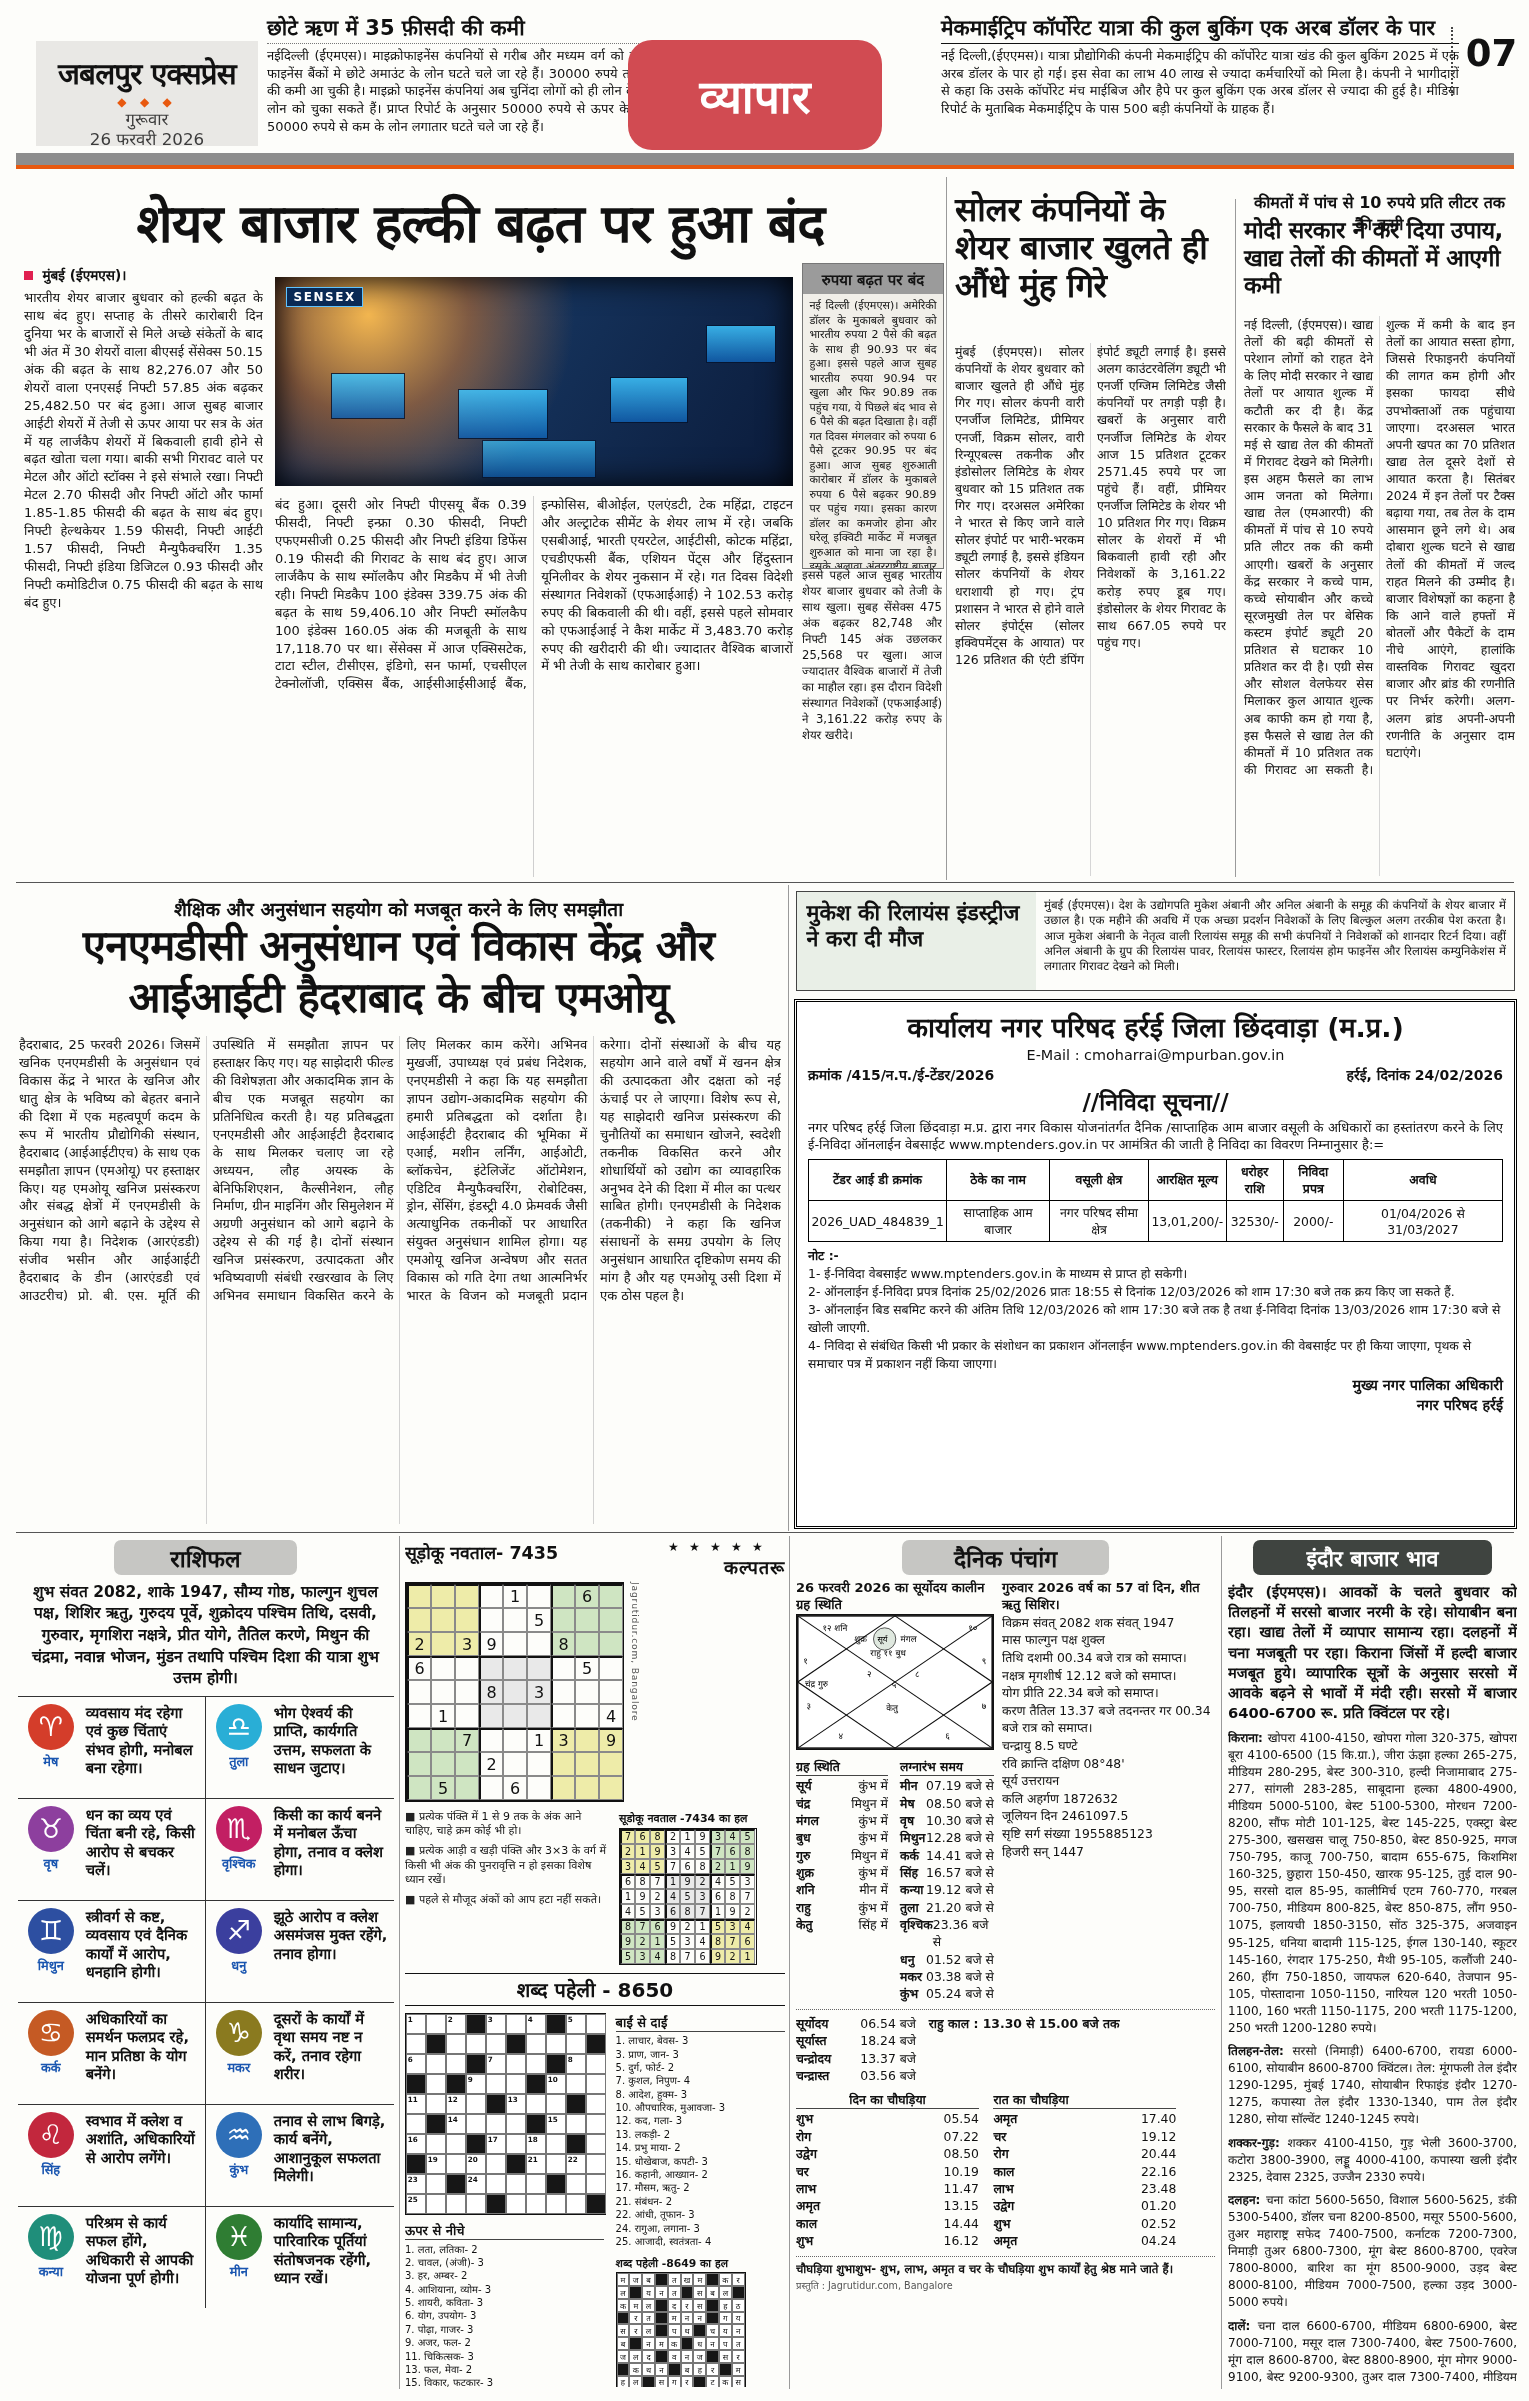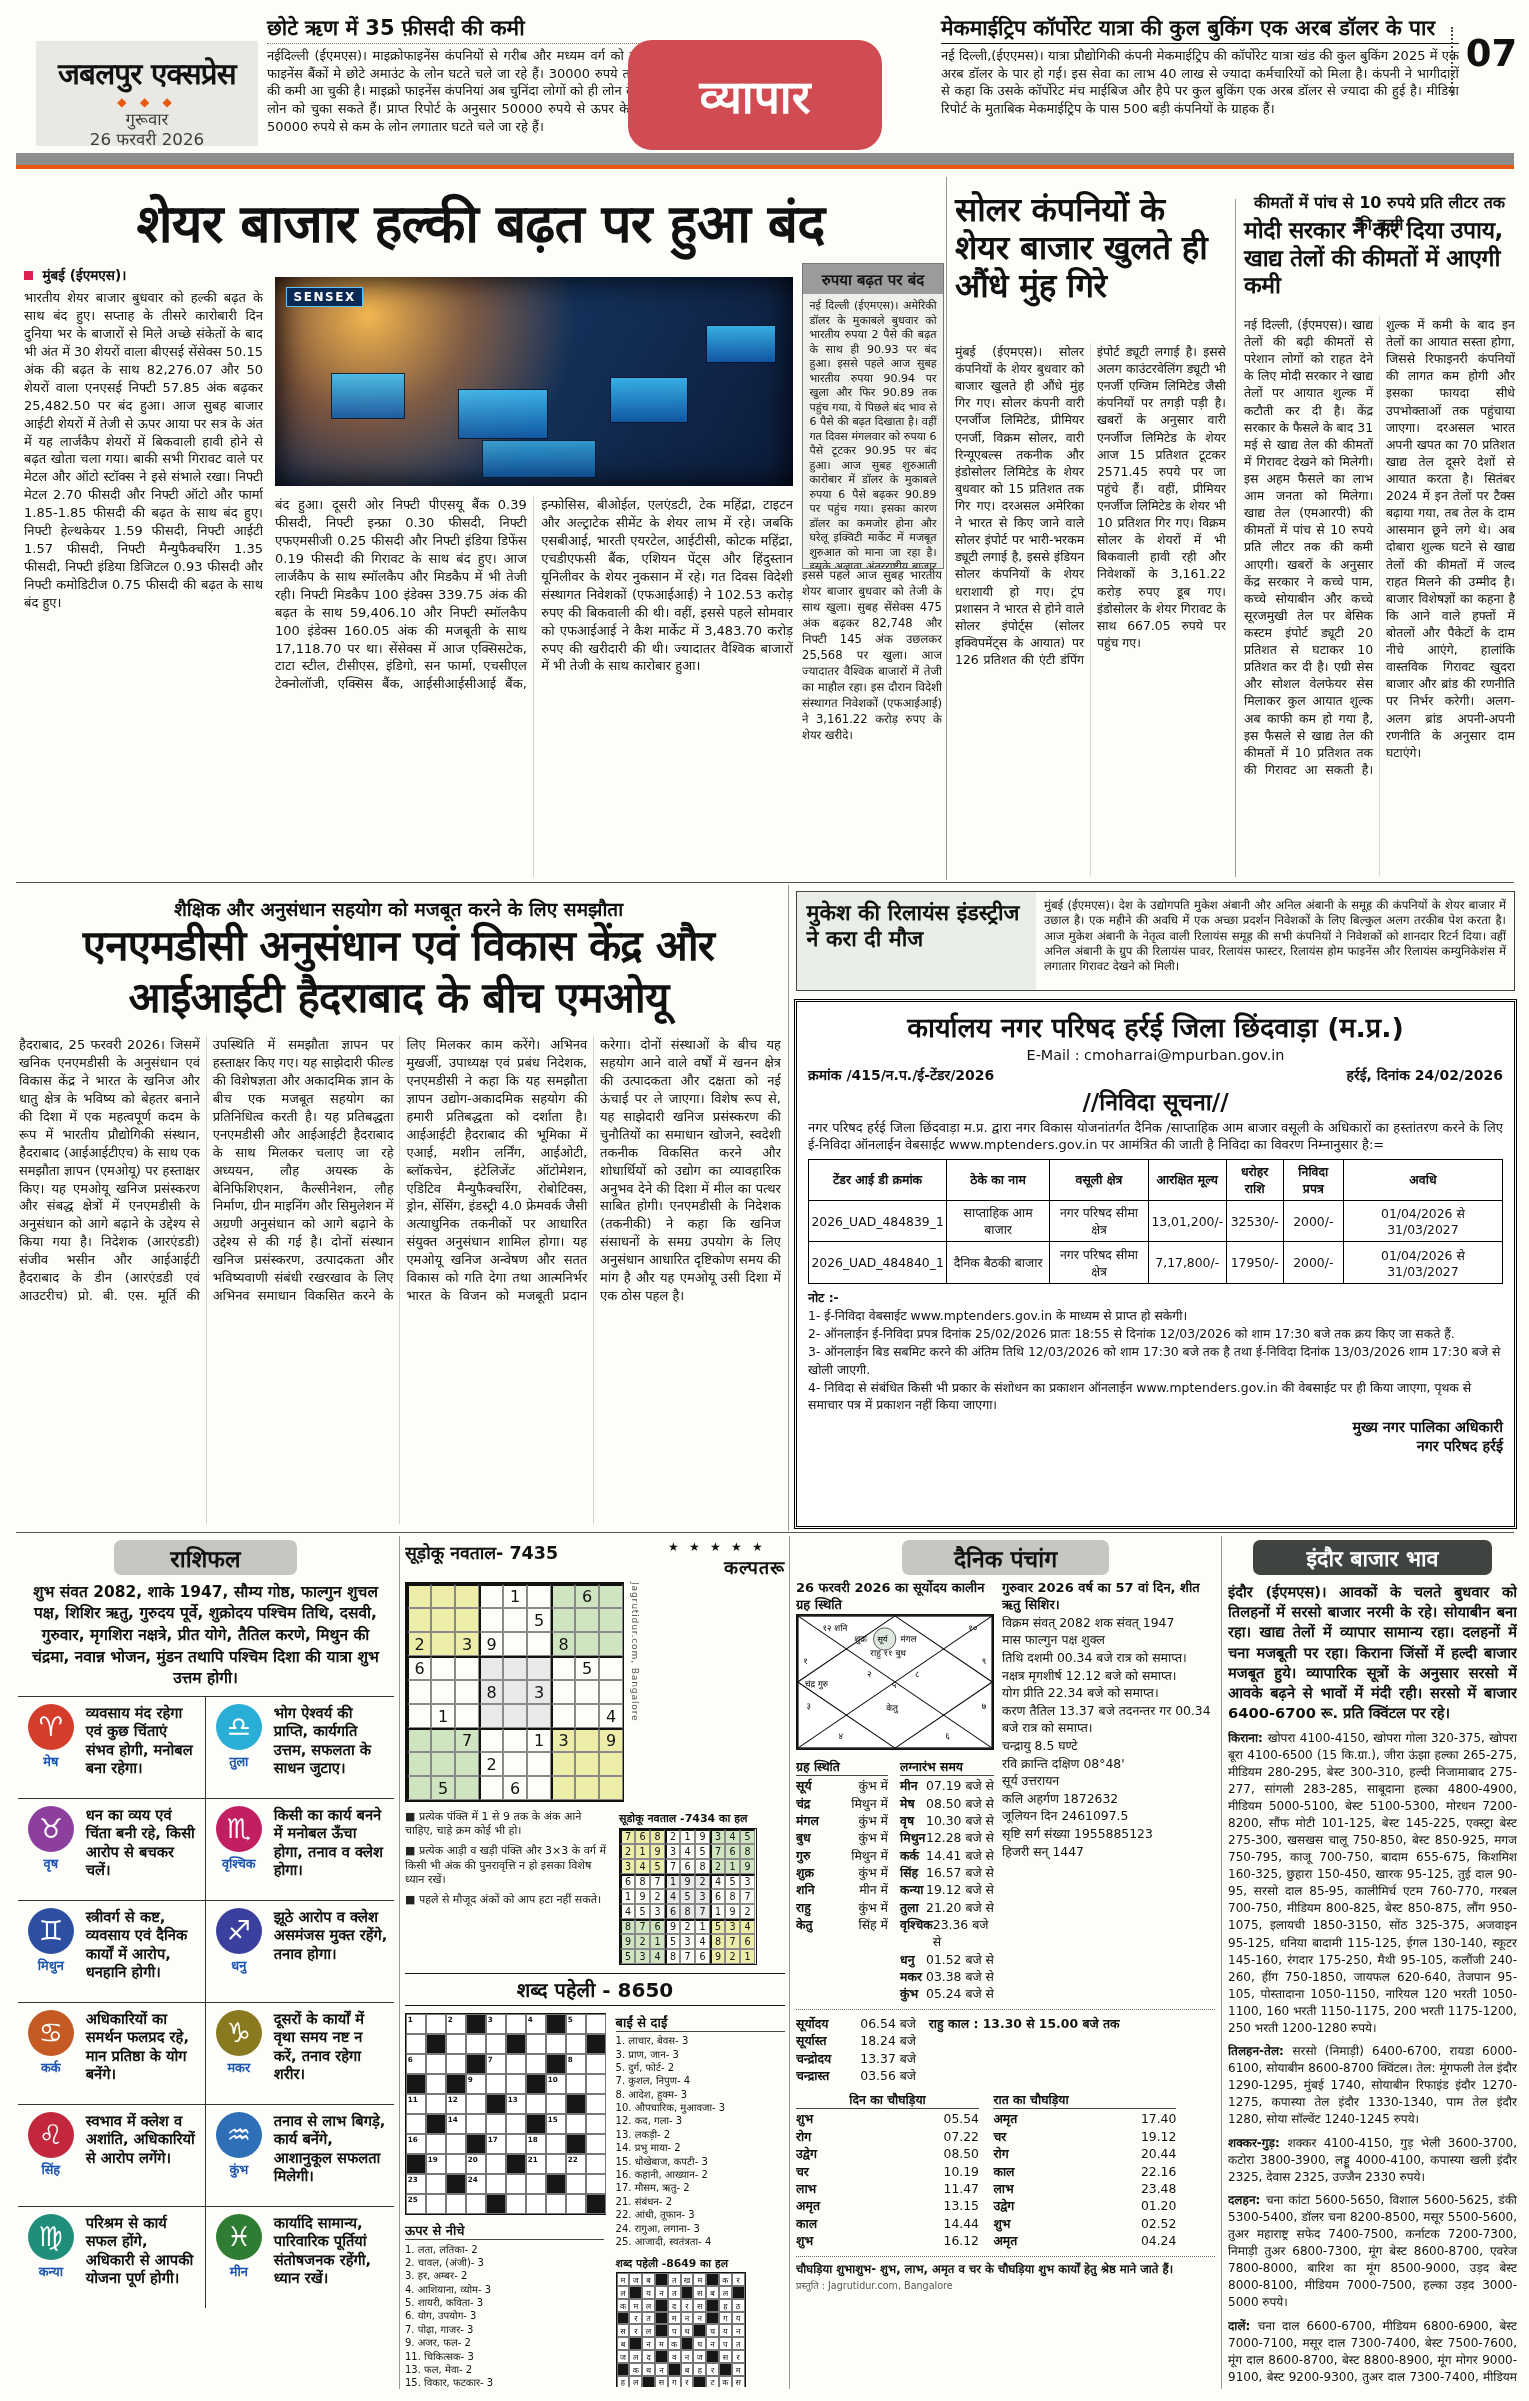--- a/index.html
+++ b/index.html
@@ -199,29 +199,20 @@
           </tr>
           <tr>
             <td>2026_UAD_484839_1</td>
             <td>साप्ताहिक आम बाजार</td>
             <td>नगर परिषद सीमा क्षेत्र</td>
             <td>13,01,200/-</td>
             <td>32530/-</td>
             <td>2000/-</td>
             <td>01/04/2026 से 31/03/2027</td>
           </tr>
-          <tr>
-            <td>2026_UAD_484840_1</td>
-            <td>दैनिक बैठकी बाजार</td>
-            <td>नगर परिषद सीमा क्षेत्र</td>
-            <td>7,17,800/-</td>
-            <td>17950/-</td>
-            <td>2000/-</td>
-            <td>01/04/2026 से 31/03/2027</td>
-          </tr>
         </tbody>
       </table>
     <div class="t-notes">
       <b>नोट :-</b>
       <div id="tender-notes">
           <div>1- ई-निविदा वेबसाईट www.mptenders.gov.in के माध्यम से प्राप्त हो सकेगी।</div>
           <div>2- ऑनलाईन ई-निविदा प्रपत्र दिनांक 25/02/2026 प्रातः 18:55 से दिनांक 12/03/2026 को शाम 17:30 बजे तक क्रय किए जा सकते हैं.</div>
           <div>3- ऑनलाईन बिड सबमिट करने की अंतिम तिथि 12/03/2026 को शाम 17:30 बजे तक है तथा ई-निविदा दिनांक 13/03/2026 शाम 17:30 बजे से खोली जाएगी.</div>
           <div>4- निविदा से संबंधित किसी भी प्रकार के संशोधन का प्रकाशन ऑनलाईन www.mptenders.gov.in की वेबसाईट पर ही किया जाएगा, पृथक से समाचार पत्र में प्रकाशन नहीं किया जाएगा।</div>
         </div>

